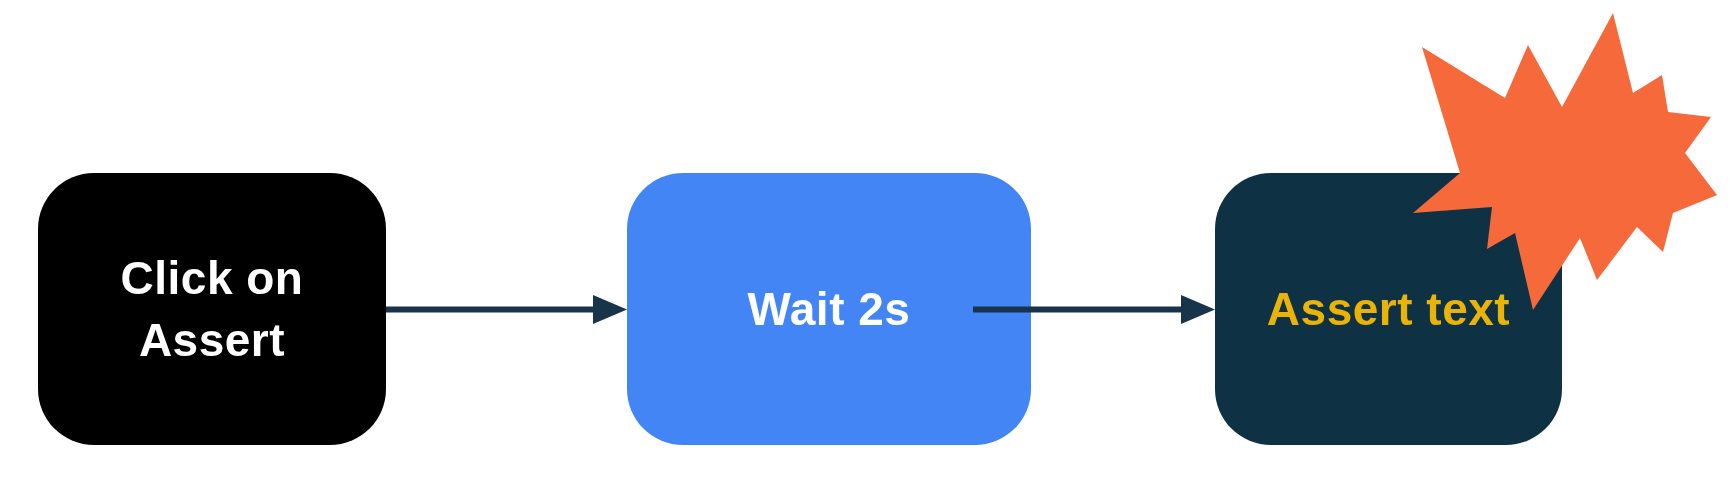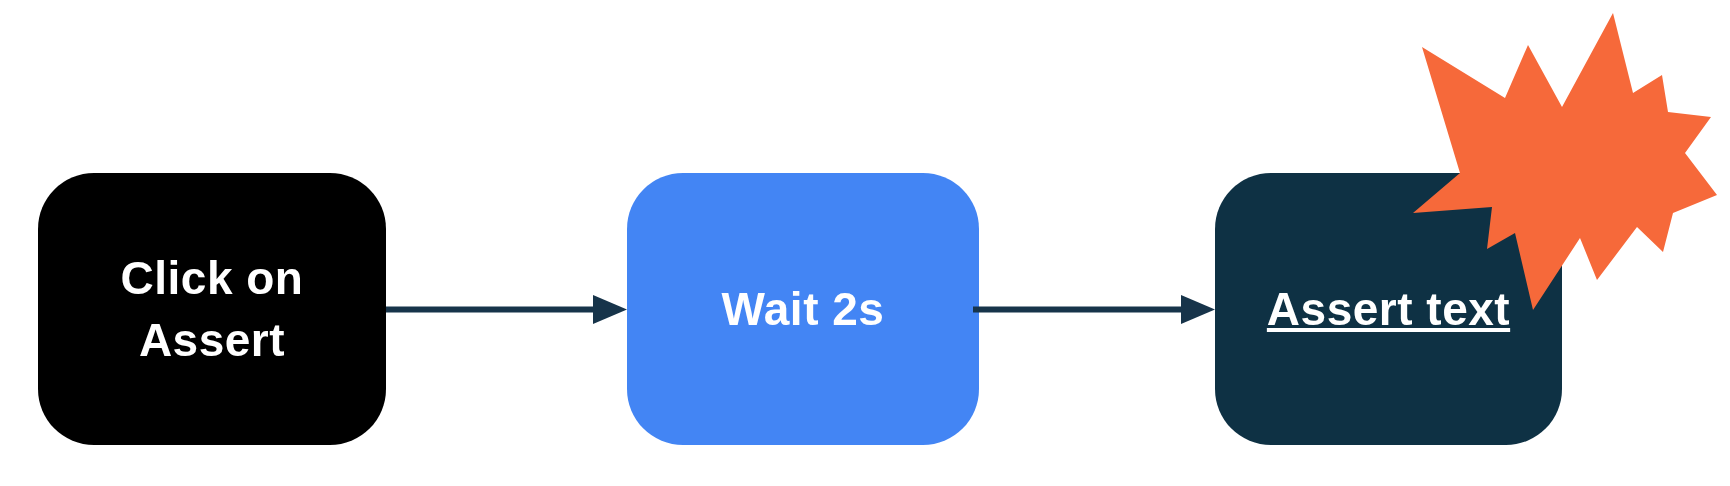--- a/index.html
+++ b/index.html
@@ -19,21 +19,21 @@
     position: absolute;
     top: 173px;
     height: 272px;
     border-radius: 56px;
     display: flex;
     align-items: center;
     justify-content: center;
     z-index: 1;
   }
   .node-1 { left: 38px;   width: 348px; }
-  .node-2 { left: 627px;  width: 352px; }
+  .node-2 { left: 627px;  width: 404px; }
   .node-3 { left: 1215px; width: 347px; }
   .label {
     text-align: center;
     font-size: 46px;
     font-weight: 700;
     line-height: 62px;
     letter-spacing: 0.5px;
   }
   .label .line { display: block; }
   .overlay {
@@ -58,21 +58,21 @@
     </div>
   </div>
 
   <div class="node node-2" style="background-color: rgb(67, 133, 244);">
     <div class="label" style="color: rgb(255, 255, 255);">
       <span class="line">Wait 2s</span>
     </div>
   </div>
 
   <div class="node node-3" style="background-color: rgb(14, 49, 68);">
-    <div class="label" style="color: #ffffff; text-decoration: underline;">
+    <div class="label" style="color: #eab308;">
       <span class="line">Assert text</span>
     </div>
   </div>
 
   <svg class="overlay" viewBox="0 0 1730 486" xmlns="http://www.w3.org/2000/svg">
 
     <g>
       <line x1="386" y1="309.5" x2="596" y2="309.5" stroke-width="6" stroke="#17344a"></line>
       <polygon points="593,295 627,309.5 593,324" fill="#17344a"></polygon>
     </g>

